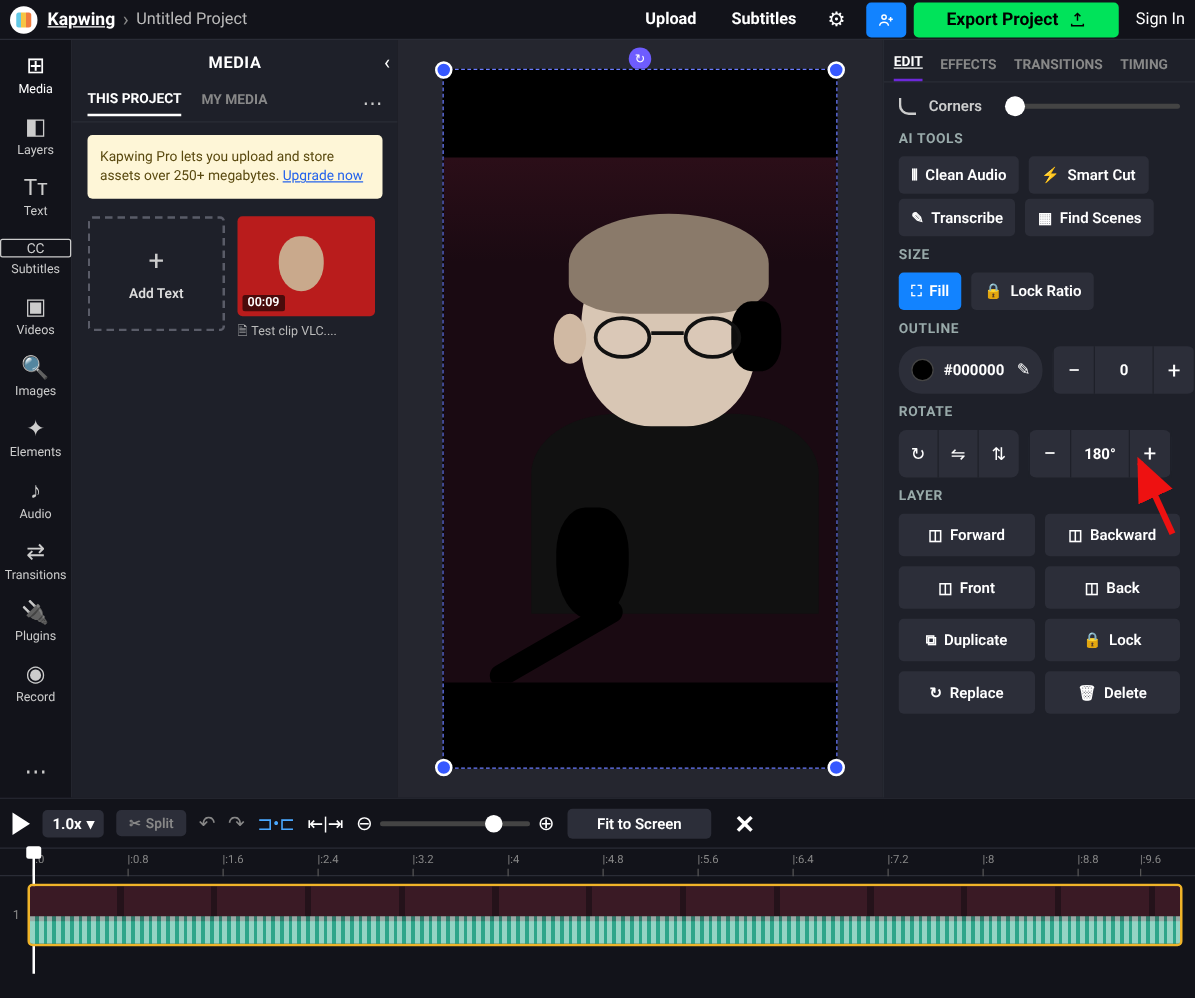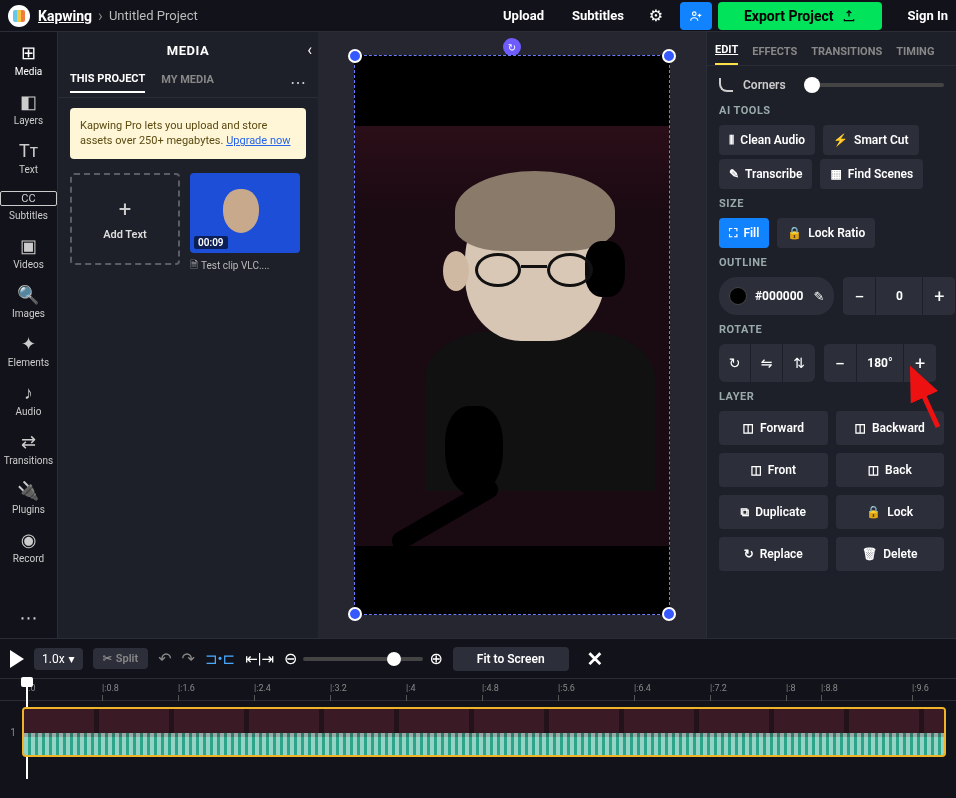--- a/index.html
+++ b/index.html
@@ -10,21 +10,21 @@
   .logo-circle { width: 22px; height: 22px; border-radius: 50%; background: #fff; display: flex; align-items: center; justify-content: center; margin-right: 8px; }
   .logo-inner { width: 12px; height: 12px; background: linear-gradient(90deg,#63c9e6 33%,#f6c544 33% 66%,#f07c3e 66%); border-radius: 2px; }
   .brand { font-weight: 700; font-size: 14px; text-decoration: underline; }
   .crumb-sep { margin: 0 6px; color: #888; }
   .crumb { color: #bbb; font-size: 13px; }
   .header-spacer { flex: 1; }
   .hdr-link { font-weight: 700; font-size: 13px; margin: 0 14px; cursor: pointer; }
   .hdr-icon { width: 28px; height: 28px; display: flex; align-items:center; justify-content:center; margin: 0 4px; cursor:pointer; color:#fff; }
   .share-btn { width: 32px; height: 28px; background:#1283ff; border-radius:4px; display:flex; align-items:center; justify-content:center; margin:0 6px; cursor:pointer; }
   .export-btn { background:#00e35a; color:#000; font-weight:700; font-size:14px; height:28px; padding:0 26px; border-radius:4px; display:flex; align-items:center; gap:8px; cursor:pointer; }
-  .signin { font-weight:700; font-size:13px; margin-left:26px; cursor:pointer; }
+  .signin { font-weight:400; font-size:13px; margin-left:14px; cursor:pointer; }
   
   
   .main-row { display:flex; height: 606px; }
   
   
   .rail { width: 58px; background:#12131a; border-right:1px solid #2a2c36; display:flex; flex-direction:column; align-items:center; padding-top:6px; }
   .rail-item { width:100%; text-align:center; padding:6px 0 10px; cursor:pointer; color:#ccc; }
   .rail-item.active { color:#fff; }
   .rail-ico { font-size:18px; line-height:1; }
   .rail-lbl { font-size:10px; margin-top:4px; }
@@ -39,21 +39,21 @@
   .mtab { font-size:11px; font-weight:700; color:#888; cursor:pointer; padding-bottom:6px; }
   .mtab.active { color:#fff; border-bottom:2px solid #fff; }
   .more-dots { margin-left:auto; cursor:pointer; color:#ccc; }
   .promo { margin:10px 12px; background:#fef6d7; color:#5a4a10; font-size:11px; padding:10px; border-radius:4px; line-height:1.4; }
   .promo a { color:#2563eb; text-decoration:underline; }
   .media-grid { display:flex; gap:10px; padding:4px 12px; }
   .add-tile { width:110px; height:92px; border:2px dashed #5a5c68; border-radius:4px; display:flex; flex-direction:column; align-items:center; justify-content:center; gap:6px; cursor:pointer; }
   .add-plus { font-size:22px; color:#ccc; }
   .add-lbl { font-size:11px; font-weight:600; color:#ddd; }
   .clip-tile { width:110px; }
-  .clip-thumb { width:110px; height:80px; background:#1d4ed8; border-radius:4px; position:relative; overflow:hidden; }
+  .clip-thumb { width:110px; height:80px; background:#b91c1c; border-radius:4px; position:relative; overflow:hidden; }
   .clip-thumb .face { position:absolute; left:30%; top:20%; width:36px; height:44px; background:#c9a98c; border-radius:50% 50% 45% 45%; transform:rotate(180deg); }
   .clip-dur { position:absolute; left:4px; bottom:4px; background:rgba(0,0,0,0.6); font-size:10px; padding:1px 4px; border-radius:2px; font-weight:600; }
   .clip-name { font-size:10px; color:#bbb; margin-top:4px; white-space:nowrap; overflow:hidden; text-overflow:ellipsis; display:flex; align-items:center; gap:3px; }
   
   
   .canvas-area { flex:1; background:#25262f; display:flex; align-items:center; justify-content:center; position:relative; }
   .sync-badge { position:absolute; top:6px; left:50%; transform:translateX(-50%); width:18px; height:18px; border-radius:50%; background:#6e5cff; display:flex; align-items:center; justify-content:center; font-size:10px; cursor:pointer; }
   .canvas-frame { width:316px; height:560px; background:#000; border:1px dashed #6b7cff; position:relative; }
   .canvas-video { position:absolute; top:70px; left:0; right:0; height:420px; background:linear-gradient(180deg,#2b0e18 0%, #1a0a12 20%, #1a0a12 100%); overflow:hidden; }
   .vhead { position:absolute; left:80px; top:55px; width:200px; height:270px; }
@@ -69,21 +69,21 @@
   .canvas-video .mic { position:absolute; left:30px; bottom:10px; width:120px; height:140px; }
   .mic .boom { position:absolute; left:0; top:110px; width:120px; height:18px; background:#000; transform:rotate(-30deg); border-radius:10px; }
   .mic .head { position:absolute; left:60px; top:10px; width:58px; height:90px; background:#000; border-radius:40% 40% 50% 50%; }
   .handle { width:14px; height:14px; border-radius:50%; background:#3658ff; border:2px solid #fff; position:absolute; }
   .h-tl { top:-7px; left:-7px; } .h-tr { top:-7px; right:-7px; } .h-bl { bottom:-7px; left:-7px; } .h-br { bottom:-7px; right:-7px; }
   
   
   .props { width:250px; background:#1e2029; border-left:1px solid #2a2c36; display:flex; flex-direction:column; }
   .ptabs { display:flex; height:34px; border-bottom:1px solid #2a2c36; align-items:flex-end; padding:0 8px; gap:14px; }
   .ptab { font-size:11px; font-weight:700; color:#888; cursor:pointer; padding-bottom:7px; }
-  .ptab.active { color:#fff; border-bottom:2px solid #fde047;text-decoration:underline; }
+  .ptab.active { color:#fff; border-bottom:2px solid #6d28d9;text-decoration:underline; }
   .pbody { padding:12px 12px 8px; overflow:hidden; }
   .prow { display:flex; align-items:center; margin-bottom:12px; }
   .plabel { font-size:12px; color:#ccc; font-weight:600; }
   .sect { font-size:11px; font-weight:700; color:#9aa; letter-spacing:0.5px; margin:8px 0 8px; }
   .pill-row { display:flex; gap:8px; flex-wrap:wrap; margin-bottom:4px; }
   .pill { background:#2c2e39; border-radius:4px; padding:8px 10px; font-size:12px; font-weight:600; display:flex; align-items:center; gap:6px; cursor:pointer; }
   .pill.primary { background:#1283ff; }
   .pill .ico { font-size:12px; }
   .color-row { background:#2c2e39; border-radius:18px; display:flex; align-items:center; height:38px; }
   .swatch { width:18px; height:18px; border-radius:50%; background:#000; border:1px solid #444; margin-left:10px; }
@@ -98,21 +98,21 @@
   .layer-grid { display:grid; grid-template-columns:1fr 1fr; gap:8px; }
   .layer-btn { background:#2c2e39; border-radius:4px; height:34px; display:flex; align-items:center; justify-content:center; gap:6px; font-size:12px; font-weight:600; cursor:pointer; }
   .slider-track { flex:1; height:4px; background:#444; border-radius:2px; position:relative; margin-left:18px; }
   .slider-thumb { position:absolute; left:0%; top:-6px; width:16px; height:16px; border-radius:50%; background:#fff; }
   .arrow-annotation { position:absolute; pointer-events:none; }
   
   
   .timeline { height:160px; background:#12131a; border-top:1px solid #2a2c36; }
   .tl-ctrl { height:40px; display:flex; align-items:center; padding:0 10px; gap:10px; border-bottom:1px solid #2a2c36; }
   .play-tri { width:0; height:0; border-left:14px solid #fff; border-top:9px solid transparent; border-bottom:9px solid transparent; cursor:pointer; }
-  .speed-sel { background:#2c2e39; border-radius:4px; padding:4px 8px; font-size:12px; font-weight:400; display:flex; align-items:center; gap:4px; cursor:pointer;text-align:center; }
+  .speed-sel { background:#2c2e39; border-radius:4px; padding:4px 8px; font-size:12px; font-weight:700; display:flex; align-items:center; gap:4px; cursor:pointer;text-align:center; }
   .split-btn { background:#2c2e39; color:#888; border-radius:4px; padding:4px 10px; font-size:11px; font-weight:600; cursor:not-allowed; display:flex; gap:4px; align-items:center; }
   .undo, .redo { color:#888; font-size:16px; cursor:pointer; }
   .tc { font-size:12px; font-weight:700; }
   .tc .total { color:#888; }
   .tl-center { flex:1; display:flex; justify-content:center; align-items:center; gap:8px; }
   .zoom-group { display:flex; align-items:center; gap:6px; }
   .zoom-track { width:120px; height:4px; background:#444; border-radius:2px; position:relative; }
   .zoom-thumb { position:absolute; left:70%; top:-5px; width:14px; height:14px; border-radius:50%; background:#fff; }
   .fit-btn { background:#2c2e39; border-radius:4px; padding:5px 24px; font-size:12px; cursor:pointer; font-weight:600; }
   .close-x { font-size:20px; font-weight:700; cursor:pointer; margin-left:8px; }
@@ -420,21 +420,21 @@
         <span class="tick" style="left: 102px;">|:0.8</span>
         <span class="tick" style="left: 178px;">|:1.6</span>
         <span class="tick" style="left: 254px;">|:2.4</span>
         <span class="tick" style="left: 330px;">|:3.2</span>
         <span class="tick" style="left: 406px;">|:4</span>
         <span class="tick" style="left: 482px;">|:4.8</span>
         <span class="tick" style="left: 558px;">|:5.6</span>
         <span class="tick" style="left: 634px;">|:6.4</span>
         <span class="tick" style="left: 710px;">|:7.2</span>
         <span class="tick" style="left: 786px;">|:8</span>
-        <span class="tick" style="left: 821px;">|:8.8</span>
+        <span class="tick" style="left: 862px;">|:8.8</span>
         <span class="tick" style="left: 912px;">|:9.6</span>
       </div>
     <div class="playhead"></div>
     <div class="track-row">
       <div class="track-num">1</div>
       <div class="clip-bar">
         <div class="frames"></div>
         <div class="wave"></div>
       </div>
     </div>

